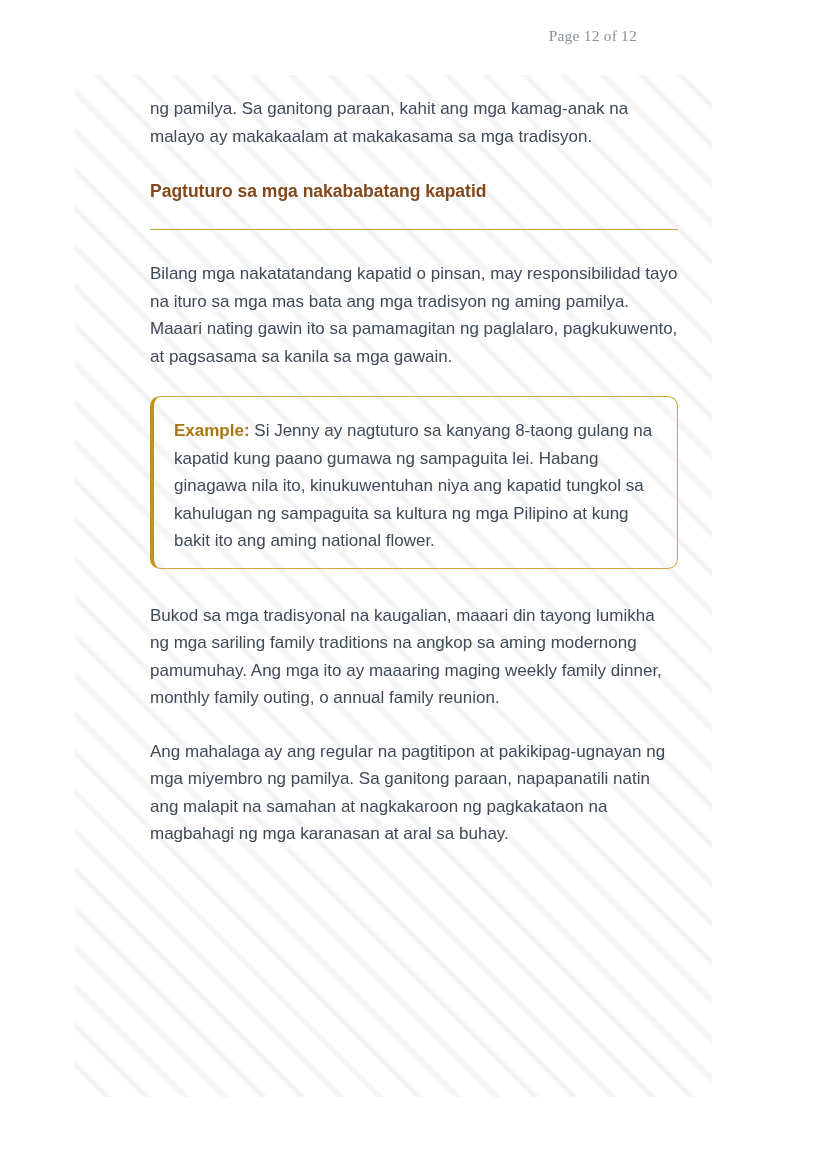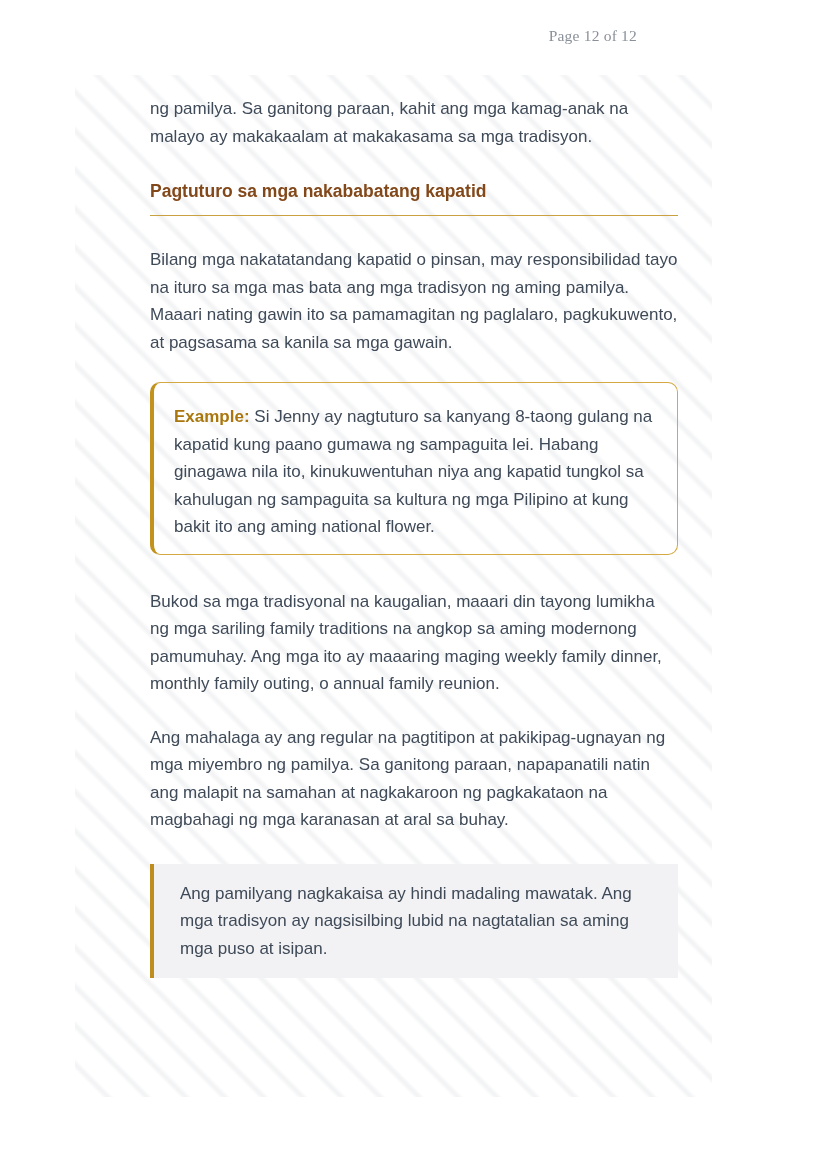--- a/index.html
+++ b/index.html
@@ -45,21 +45,21 @@
     padding: 3px 75px 0 75px;
   }
   .body-p {
     margin: 0 0 26px 0;
     font-size: 17px;
     line-height: 27.5px;
     color: #3f4a58;
   }
   .section-heading {
     margin: 31px 0 30px 0;
-    padding-bottom: 13px;
+    padding-bottom: 27px;
     font-size: 17.5px;
     font-weight: 700;
     color: #82481a;
     border-bottom: 1.5px solid #c9a140;
   }
   .intro-p {
     margin-top: 17px;
   }
   .example-box {
     margin: 24px 0 33px 0;
@@ -117,23 +117,20 @@
 
       <div class="example-box">
         <p class="body-p"><span class="example-label">Example:</span><span> Si Jenny ay nagtuturo sa kanyang 8-taong gulang na kapatid kung paano gumawa ng sampaguita lei. Habang ginagawa nila ito, kinukuwentuhan niya ang kapatid tungkol sa kahulugan ng sampaguita sa kultura ng mga Pilipino at kung bakit ito ang aming national flower.</span></p>
       </div>
 
 
       <p class="body-p">Bukod sa mga tradisyonal na kaugalian, maaari din tayong lumikha ng mga sariling family traditions na angkop sa aming modernong pamumuhay. Ang mga ito ay maaaring maging weekly family dinner, monthly family outing, o annual family reunion.</p>
 
       <p class="body-p">Ang mahalaga ay ang regular na pagtitipon at pakikipag-ugnayan ng mga miyembro ng pamilya. Sa ganitong paraan, napapanatili natin ang malapit na samahan at nagkakaroon ng pagkakataon na magbahagi ng mga karanasan at aral sa buhay.</p>
 
-      <div class="quote-box">
-        <p class="body-p">Ang pamilyang nagkakaisa ay hindi madaling mawatak. Ang mga tradisyon ay nagsisilbing lubid na nagtatalian sa aming mga puso at isipan.</p>
-      </div>
 
     </div>
   </div>
 
   <div class="footer">
     <span class="footer-brand">Knowunity</span>
   </div>
 
 </div>
 

